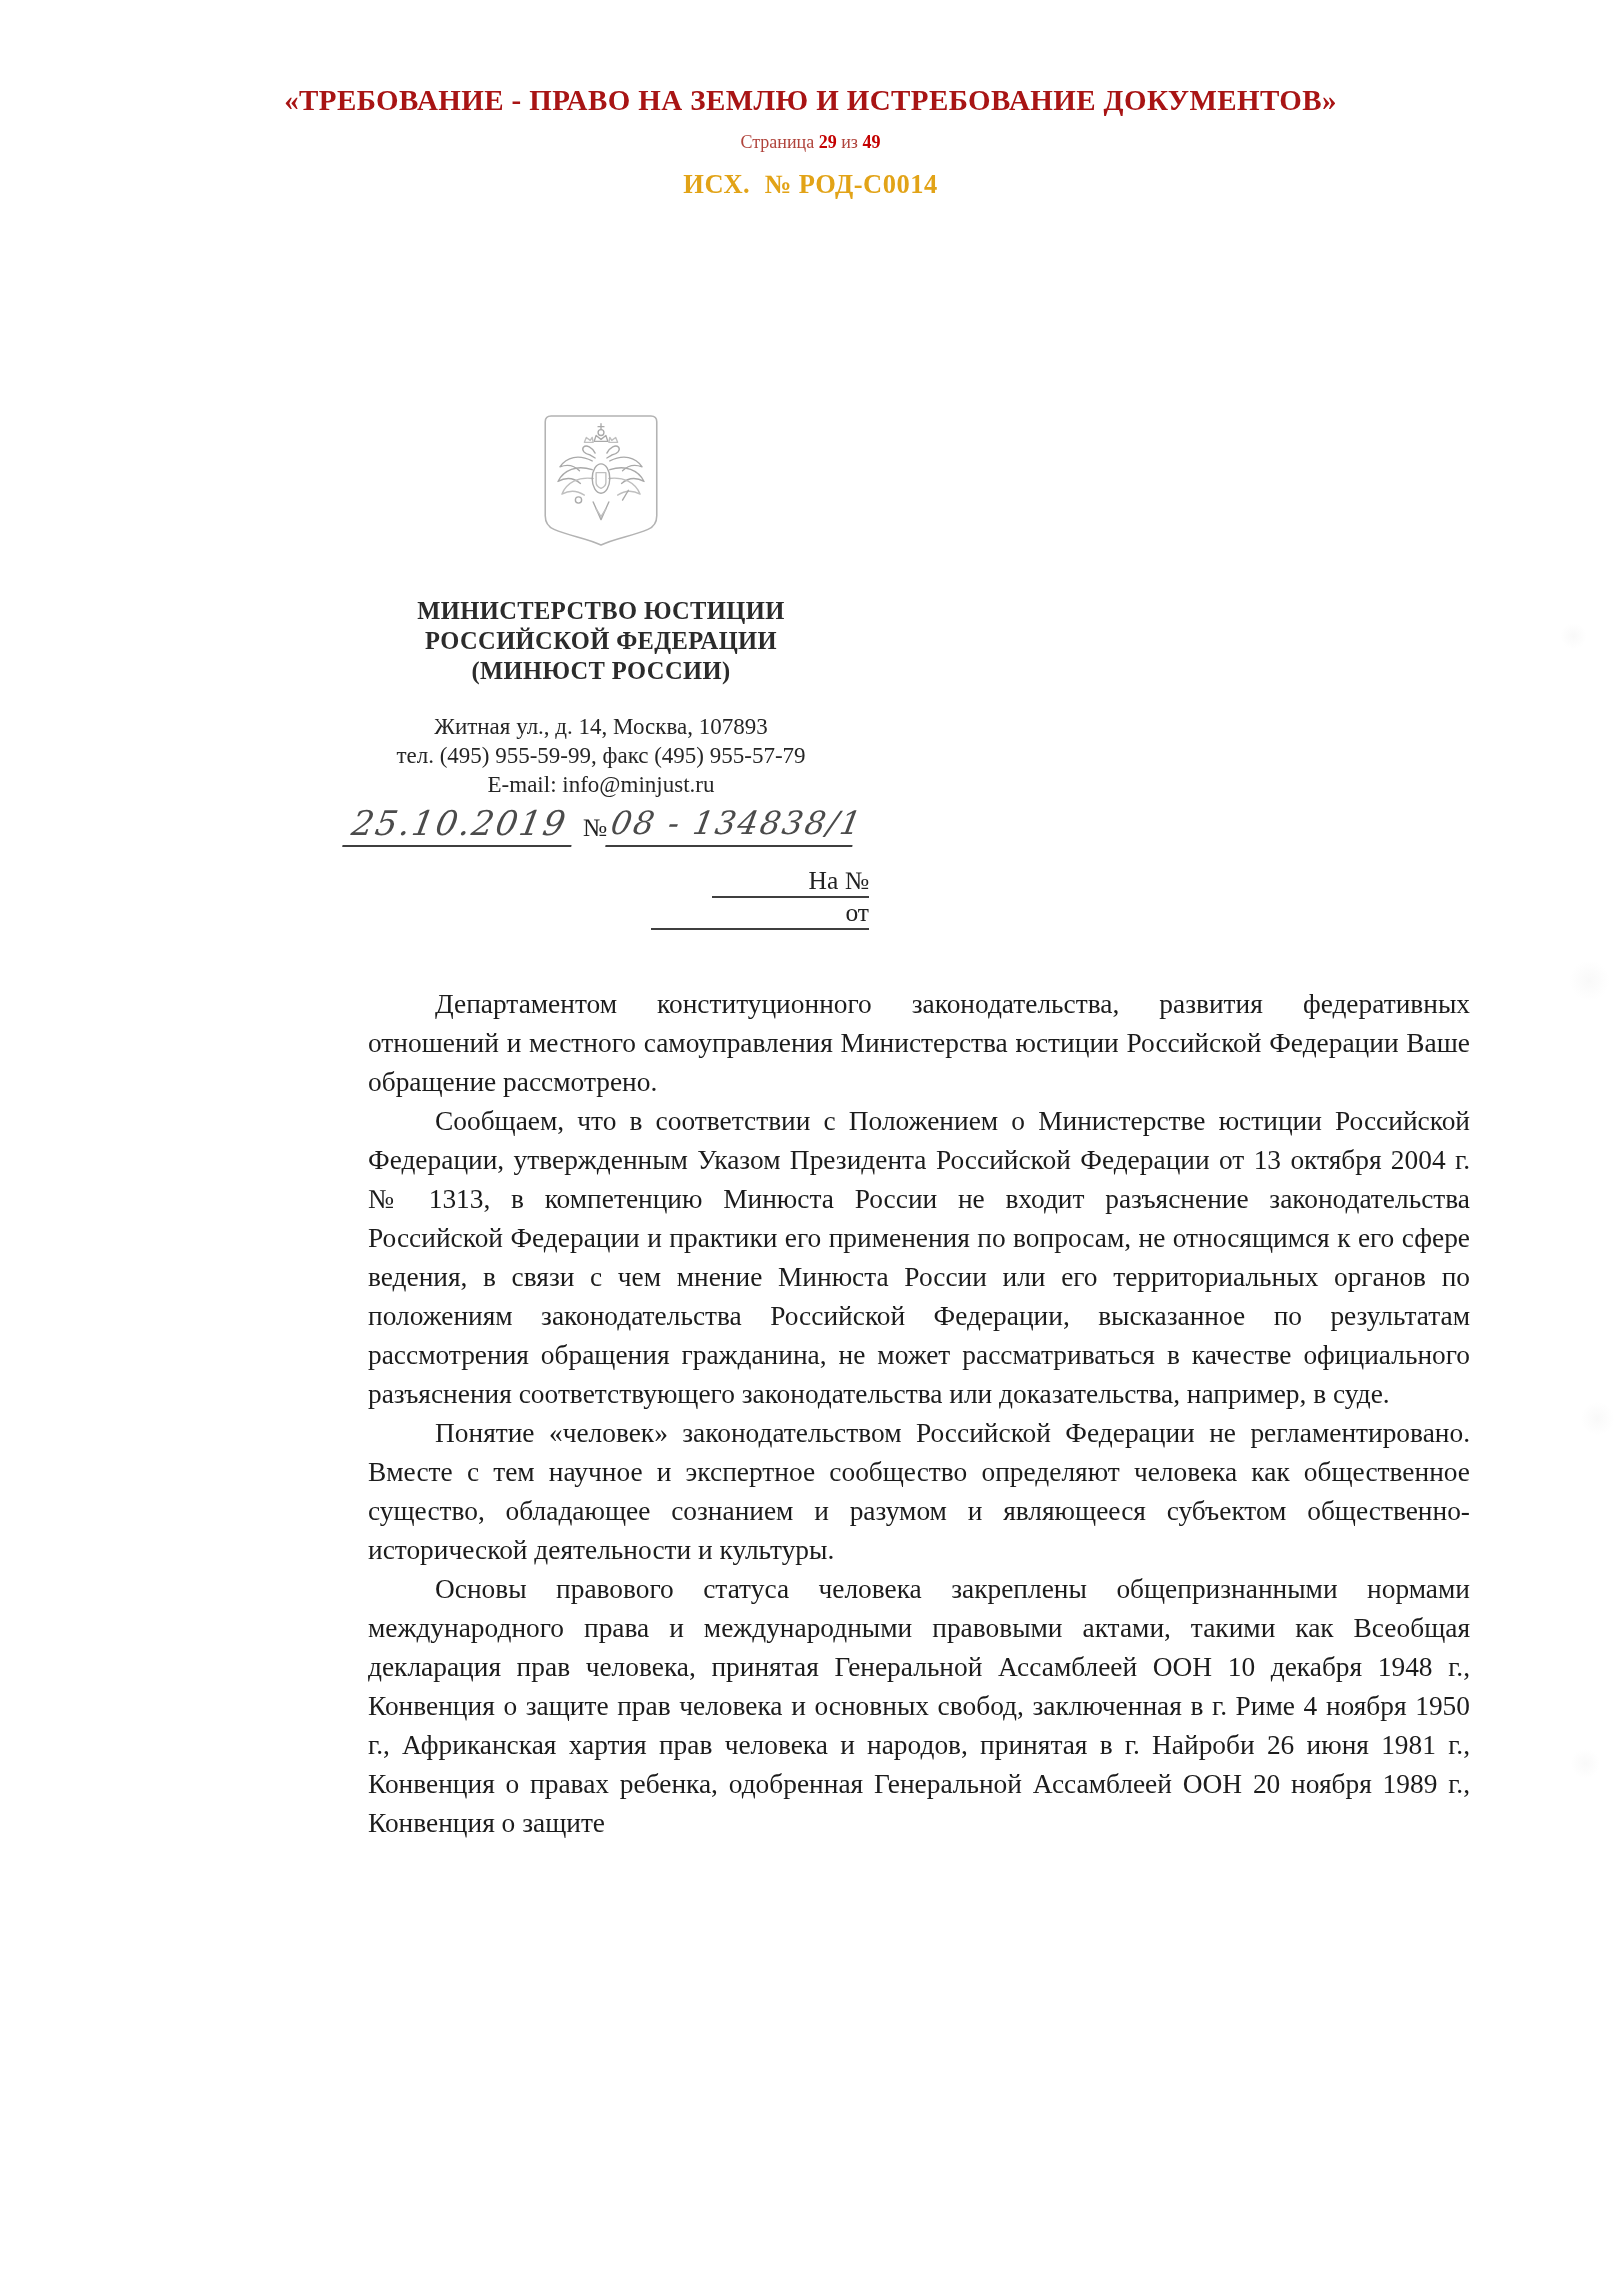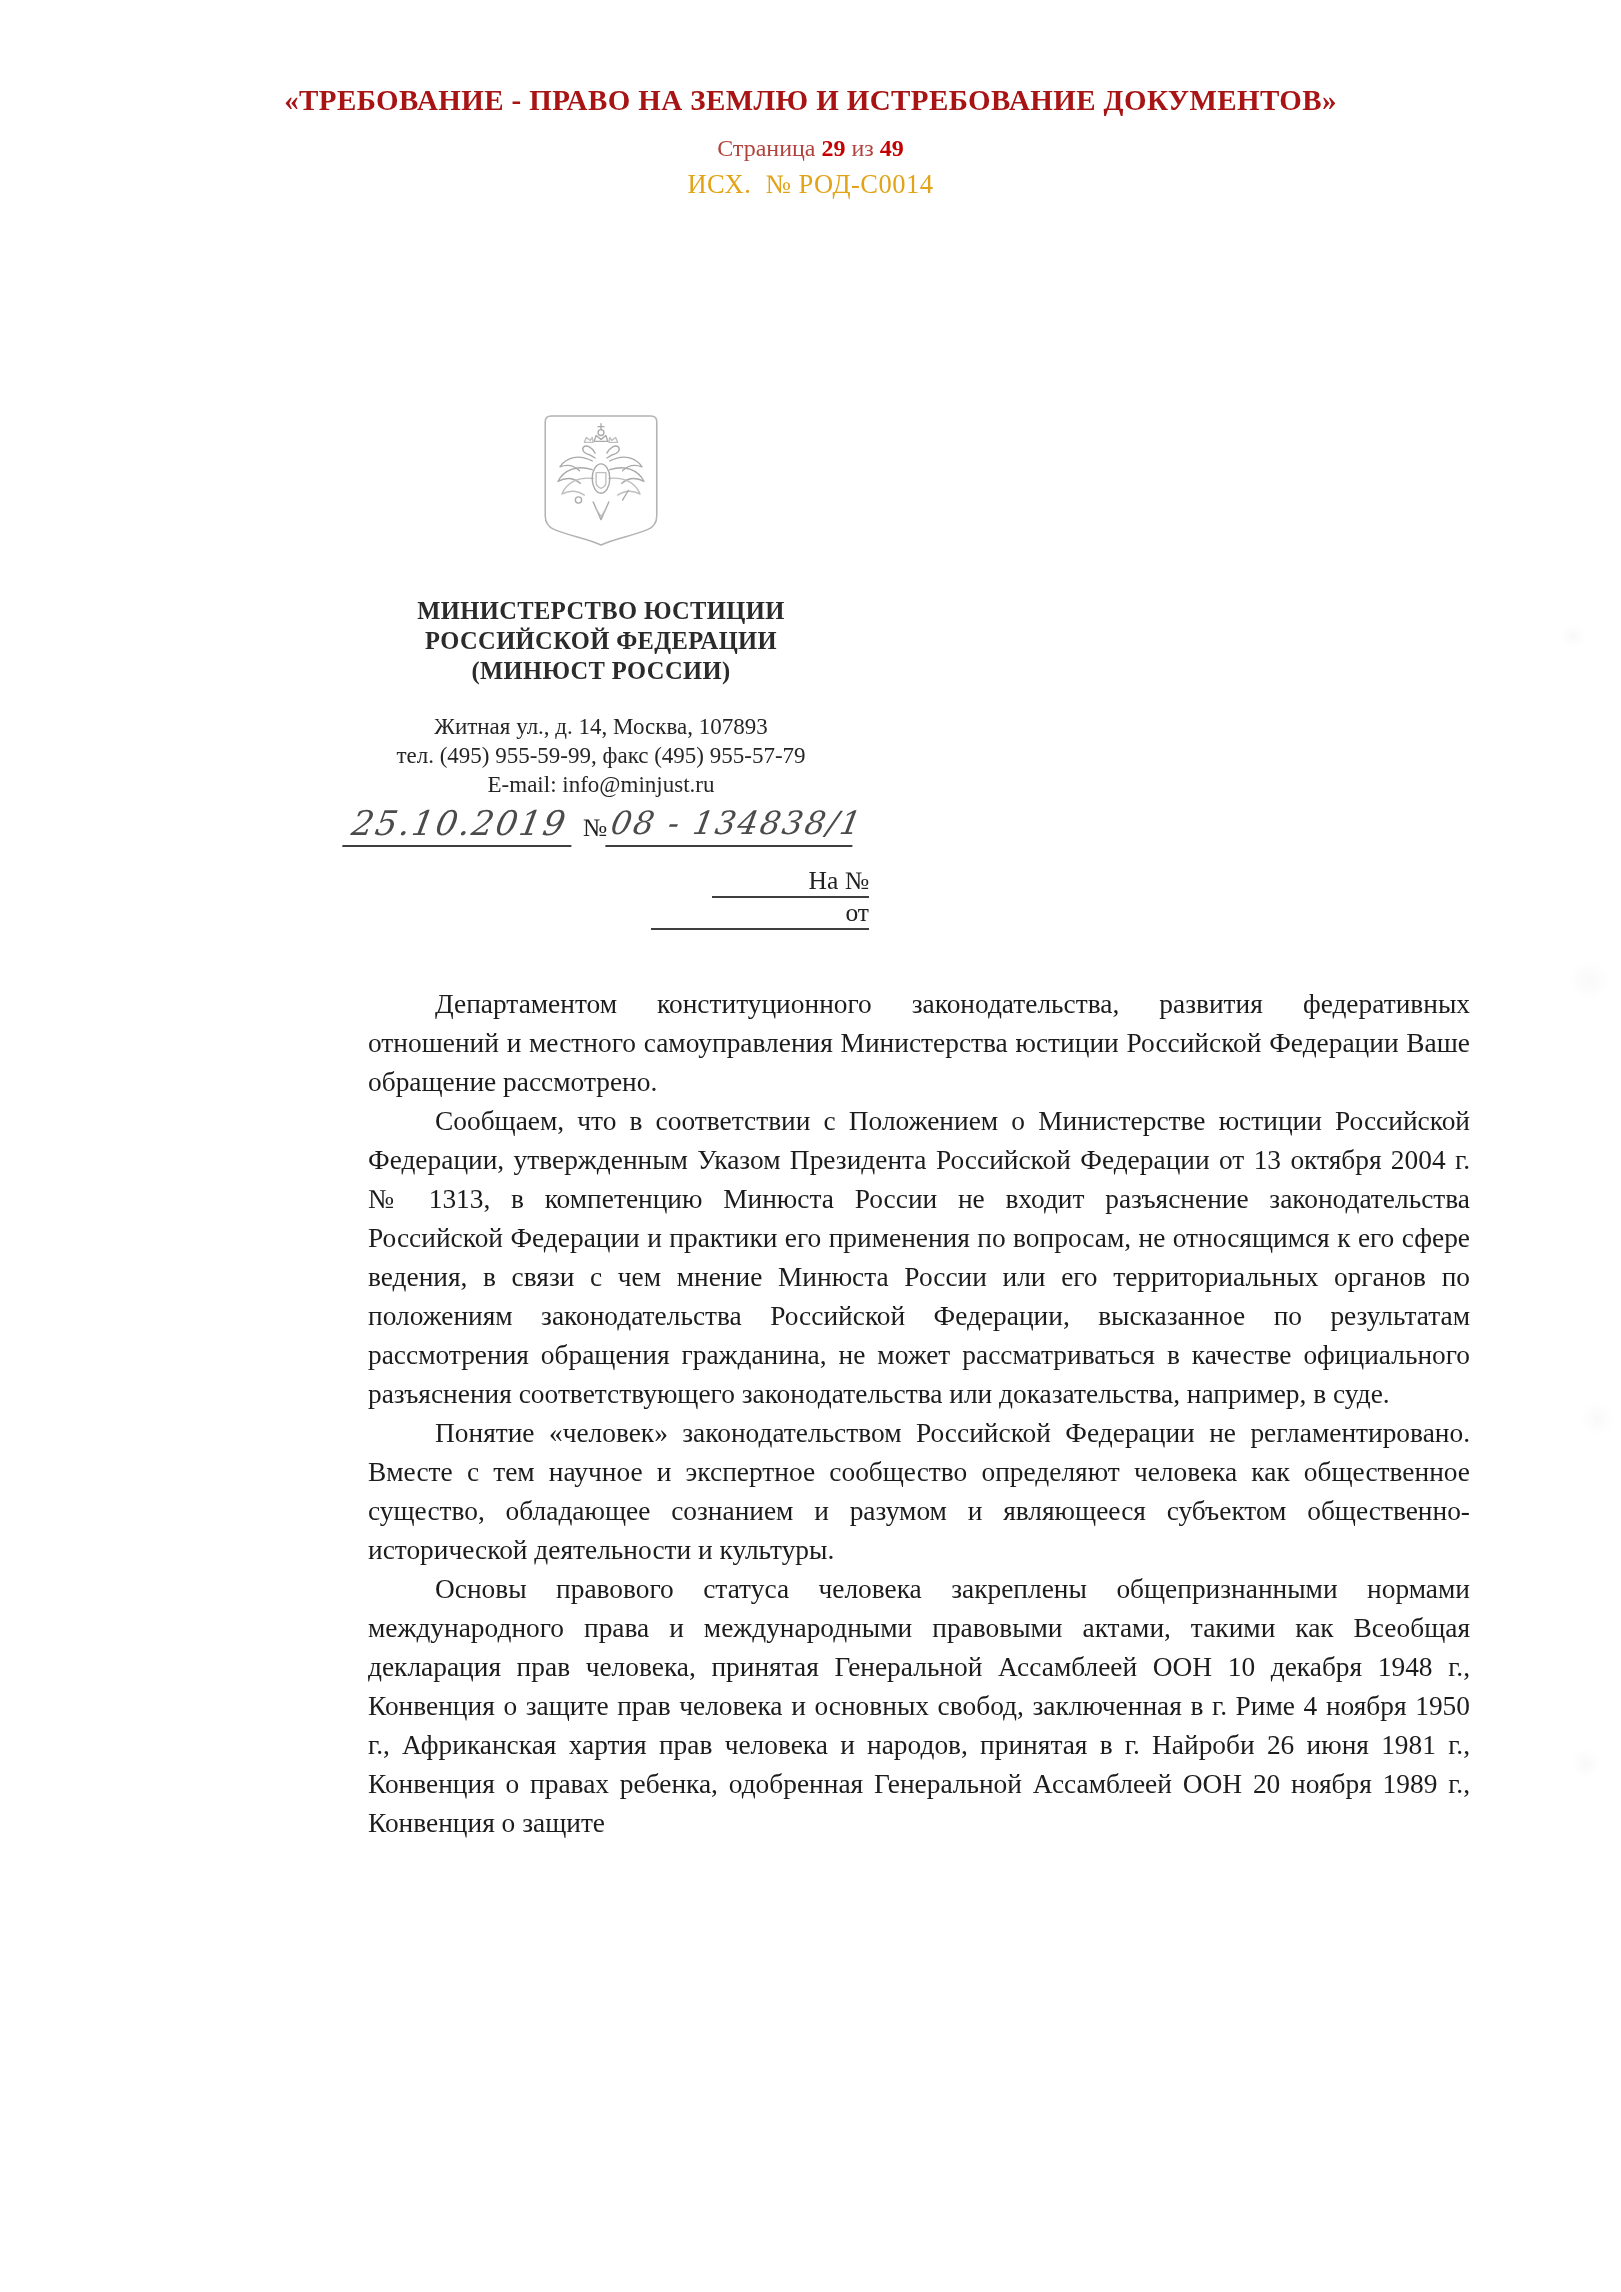--- a/index.html
+++ b/index.html
@@ -20,23 +20,23 @@
     font-family:"Liberation Serif", serif;
     color:var(--ink);
     overflow:hidden;
   }
   
   .banner{position:absolute;top:84px;left:0;width:100%;text-align:center;}
   .banner-title{
     font-size:29px;font-weight:bold;color:var(--title_red);
     letter-spacing:0.4px;line-height:33px;
   }
-  .banner-pageline{font-size:24px;color:var(--page_text);line-height:30px;margin-top:16px;}
+  .banner-pageline{font-size:18px;color:var(--page_text);line-height:30px;margin-top:10px;}
   .banner-pageline b{color:var(--number_red);font-weight:bold;}
-  .banner-ref{font-size:26.5px;font-weight:normal;color:var(--ref_gold);line-height:30px;margin-top:6px;letter-spacing:0.5px;}
+  .banner-ref{font-size:26.5px;font-weight:bold;color:var(--ref_gold);line-height:30px;margin-top:12px;letter-spacing:0.5px;}
   
   .letterhead{position:absolute;left:346px;top:412px;width:510px;text-align:center;}
   .crest{display:inline-block;}
   .org-name{margin-top:45px;font-size:24.5px;font-weight:bold;line-height:30px;color:#2b2b2b;letter-spacing:0.4px;}
   .org-address{margin-top:25.5px;font-size:23px;line-height:29px;color:#262626;}
   
   .req-row{position:absolute;left:346px;top:790px;width:510px;height:57px;display:flex;align-items:flex-end;}
   .hand{
     font-family:"DejaVu Serif", serif;font-style:italic;
     color:var(--hand_ink);transform:skewX(-10deg);

